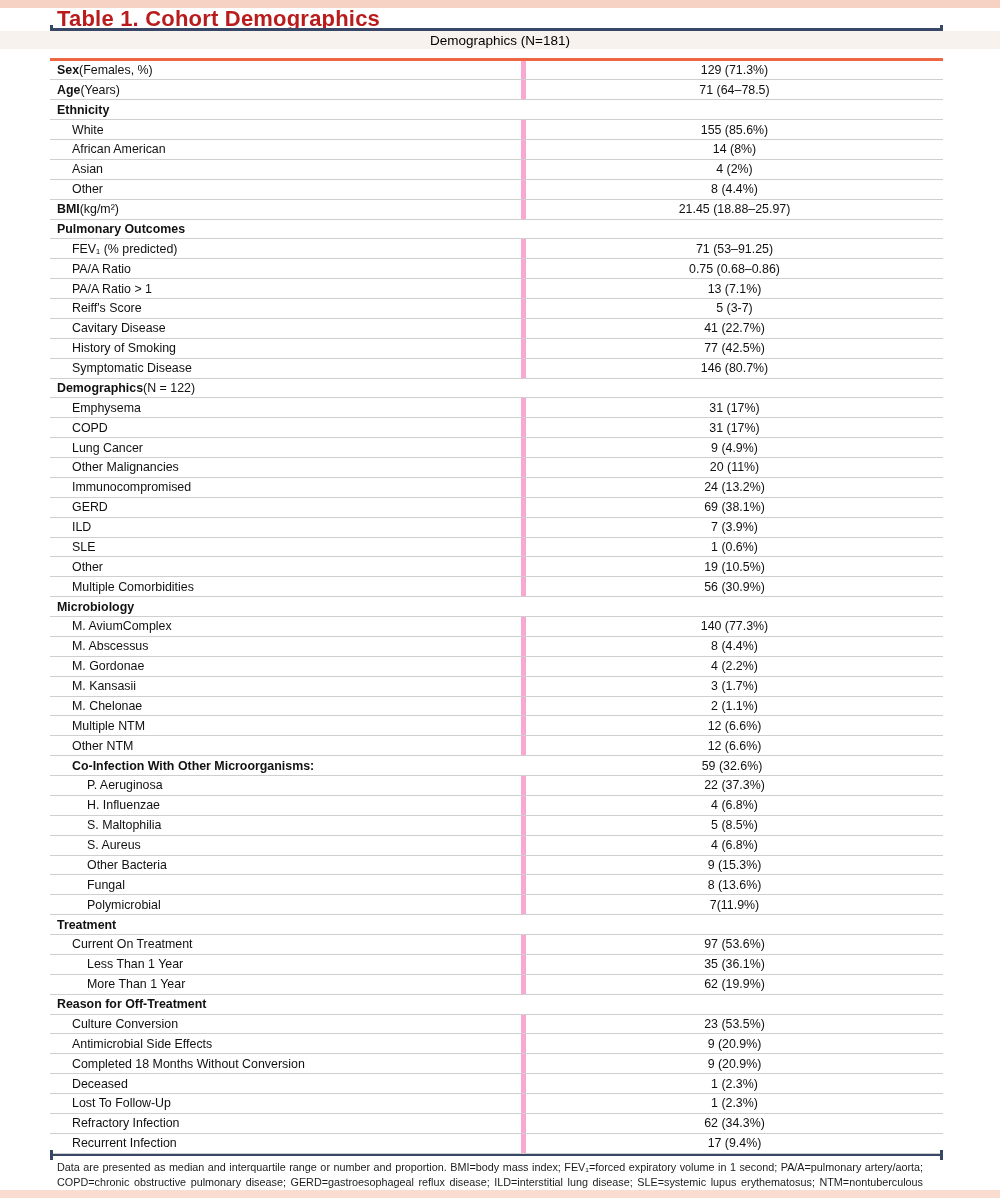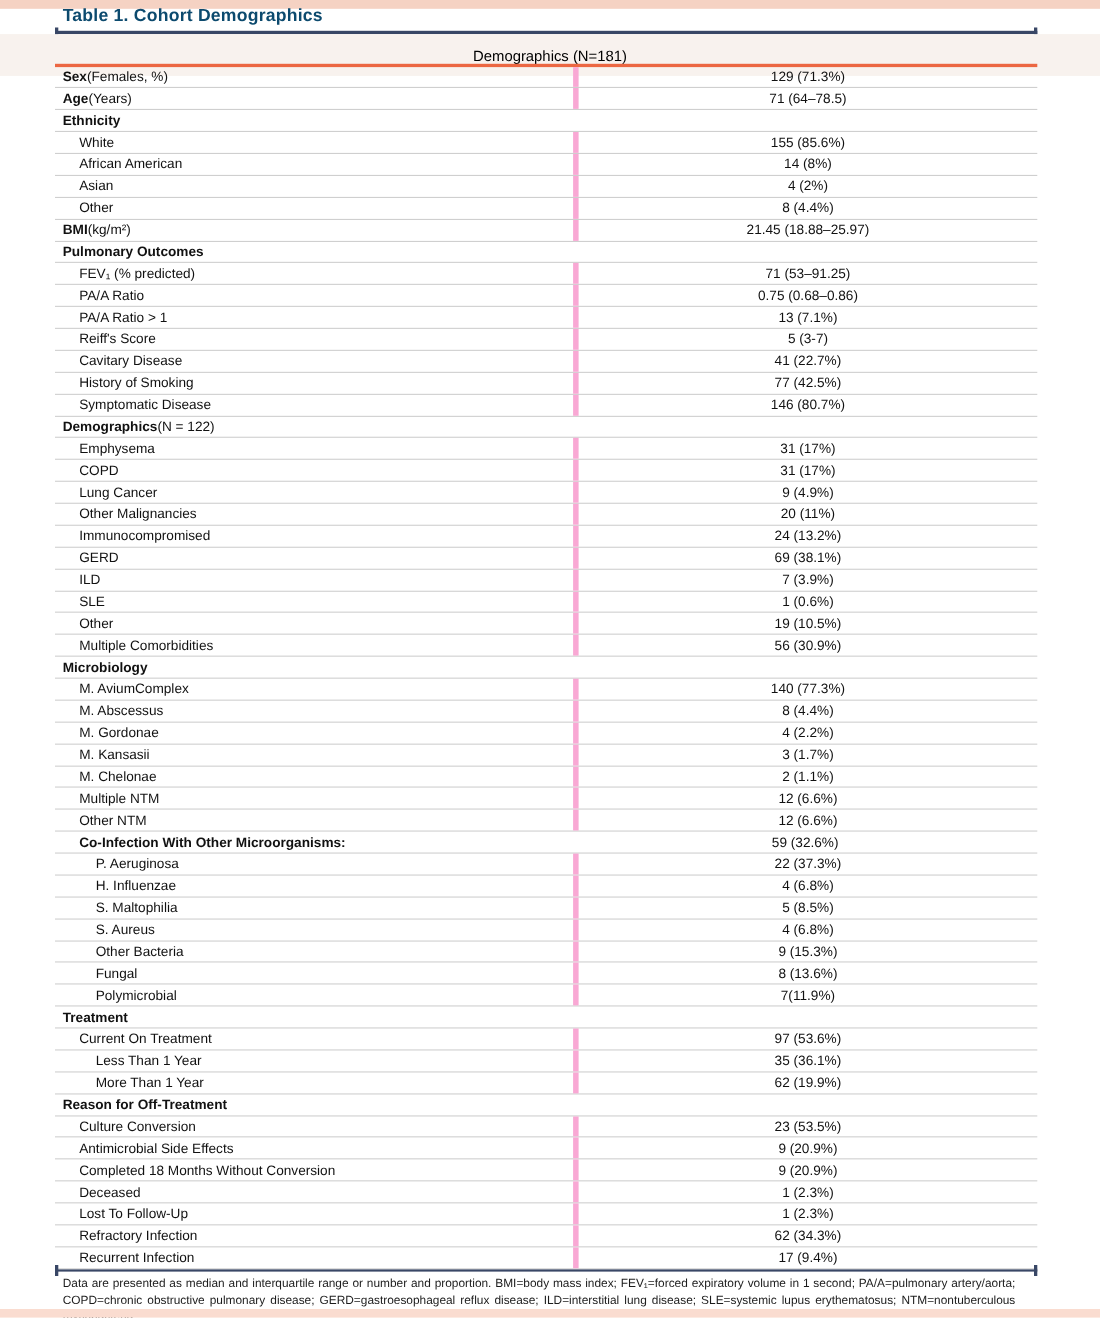--- a/index.html
+++ b/index.html
@@ -3,29 +3,29 @@
 <meta charset="utf-8">
 <style>
   html,body{margin:0;padding:0;}
   body{
     width:1000px;height:1198px;position:relative;background:#ffffff;
     font-family:"Liberation Sans","DejaVu Sans",sans-serif;color:#111;
     overflow:hidden;
   }
   .top-strip{position:absolute;left:0;top:0;width:1000px;height:8px;background:#f5d2c3;}
   .bottom-strip{position:absolute;left:0;top:1190px;width:1000px;height:8px;background:#fadcd0;}
-  .title{position:absolute;left:57px;top:6px;font-size:16px;font-weight:700;color:#0c4a6e;letter-spacing:.2px;}
+  .title{position:absolute;left:57px;top:6px;font-size:22px;font-weight:700;color:#b91c1c;letter-spacing:.2px;}
   .navy-rule{position:absolute;left:50px;width:893px;height:2.5px;background:#394766;}
   .navy-rule.top{top:28px;}
   .navy-rule.bottom{top:1153.5px;}
   .navy-rule::before,.navy-rule::after{content:"";position:absolute;top:-3.5px;width:3px;height:9.5px;background:#394766;}
   .navy-rule::before{left:0;}
   .navy-rule::after{right:0;}
   .band{
-    position:absolute;left:0;top:31px;width:1000px;height:38px;background:#f8f2ee;
+    position:absolute;left:0;top:31px;width:1000px;height:18px;background:#f8f2ee;
     display:flex;align-items:center;justify-content:center;font-size:13.5px;color:#000;
   }
   .orange-rule{position:absolute;left:50px;top:58px;width:893px;height:2.5px;background:#ec6742;}
   .table-body{position:absolute;left:50px;top:60.5px;width:893px;}
   .row{
     display:flex;align-items:stretch;height:19.89px;box-sizing:border-box;
     border-bottom:1px solid #cfcfcf;font-size:12.4px;
   }
   .cell{display:flex;align-items:center;box-sizing:border-box;}
   .cell.label{width:471px;}

